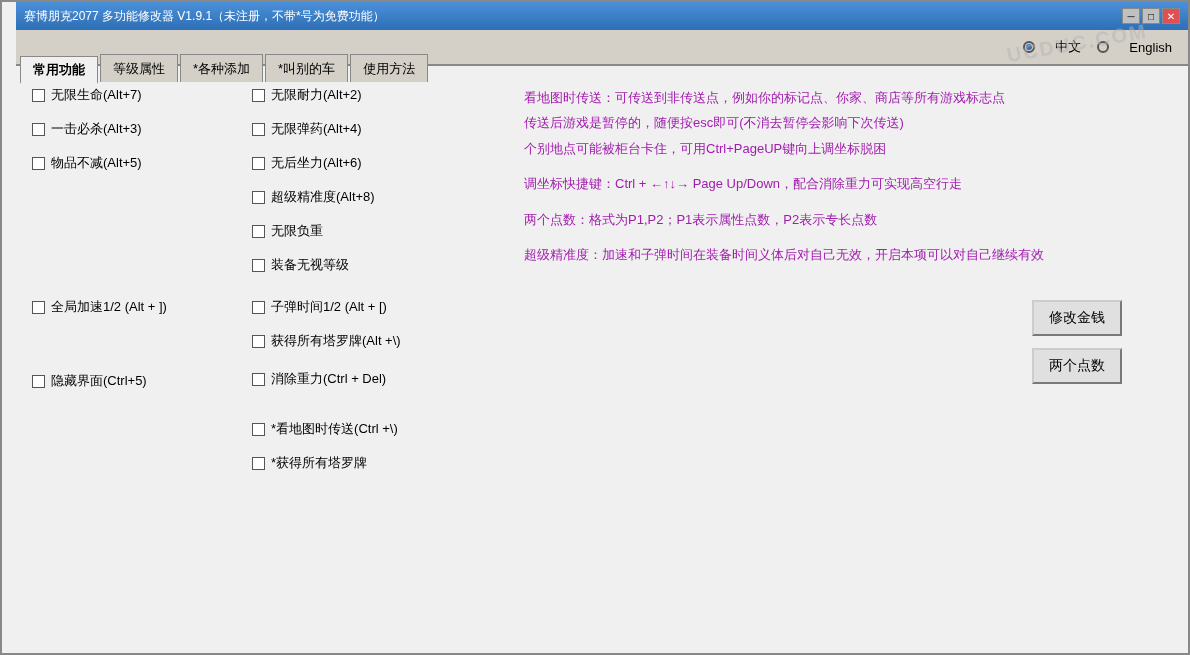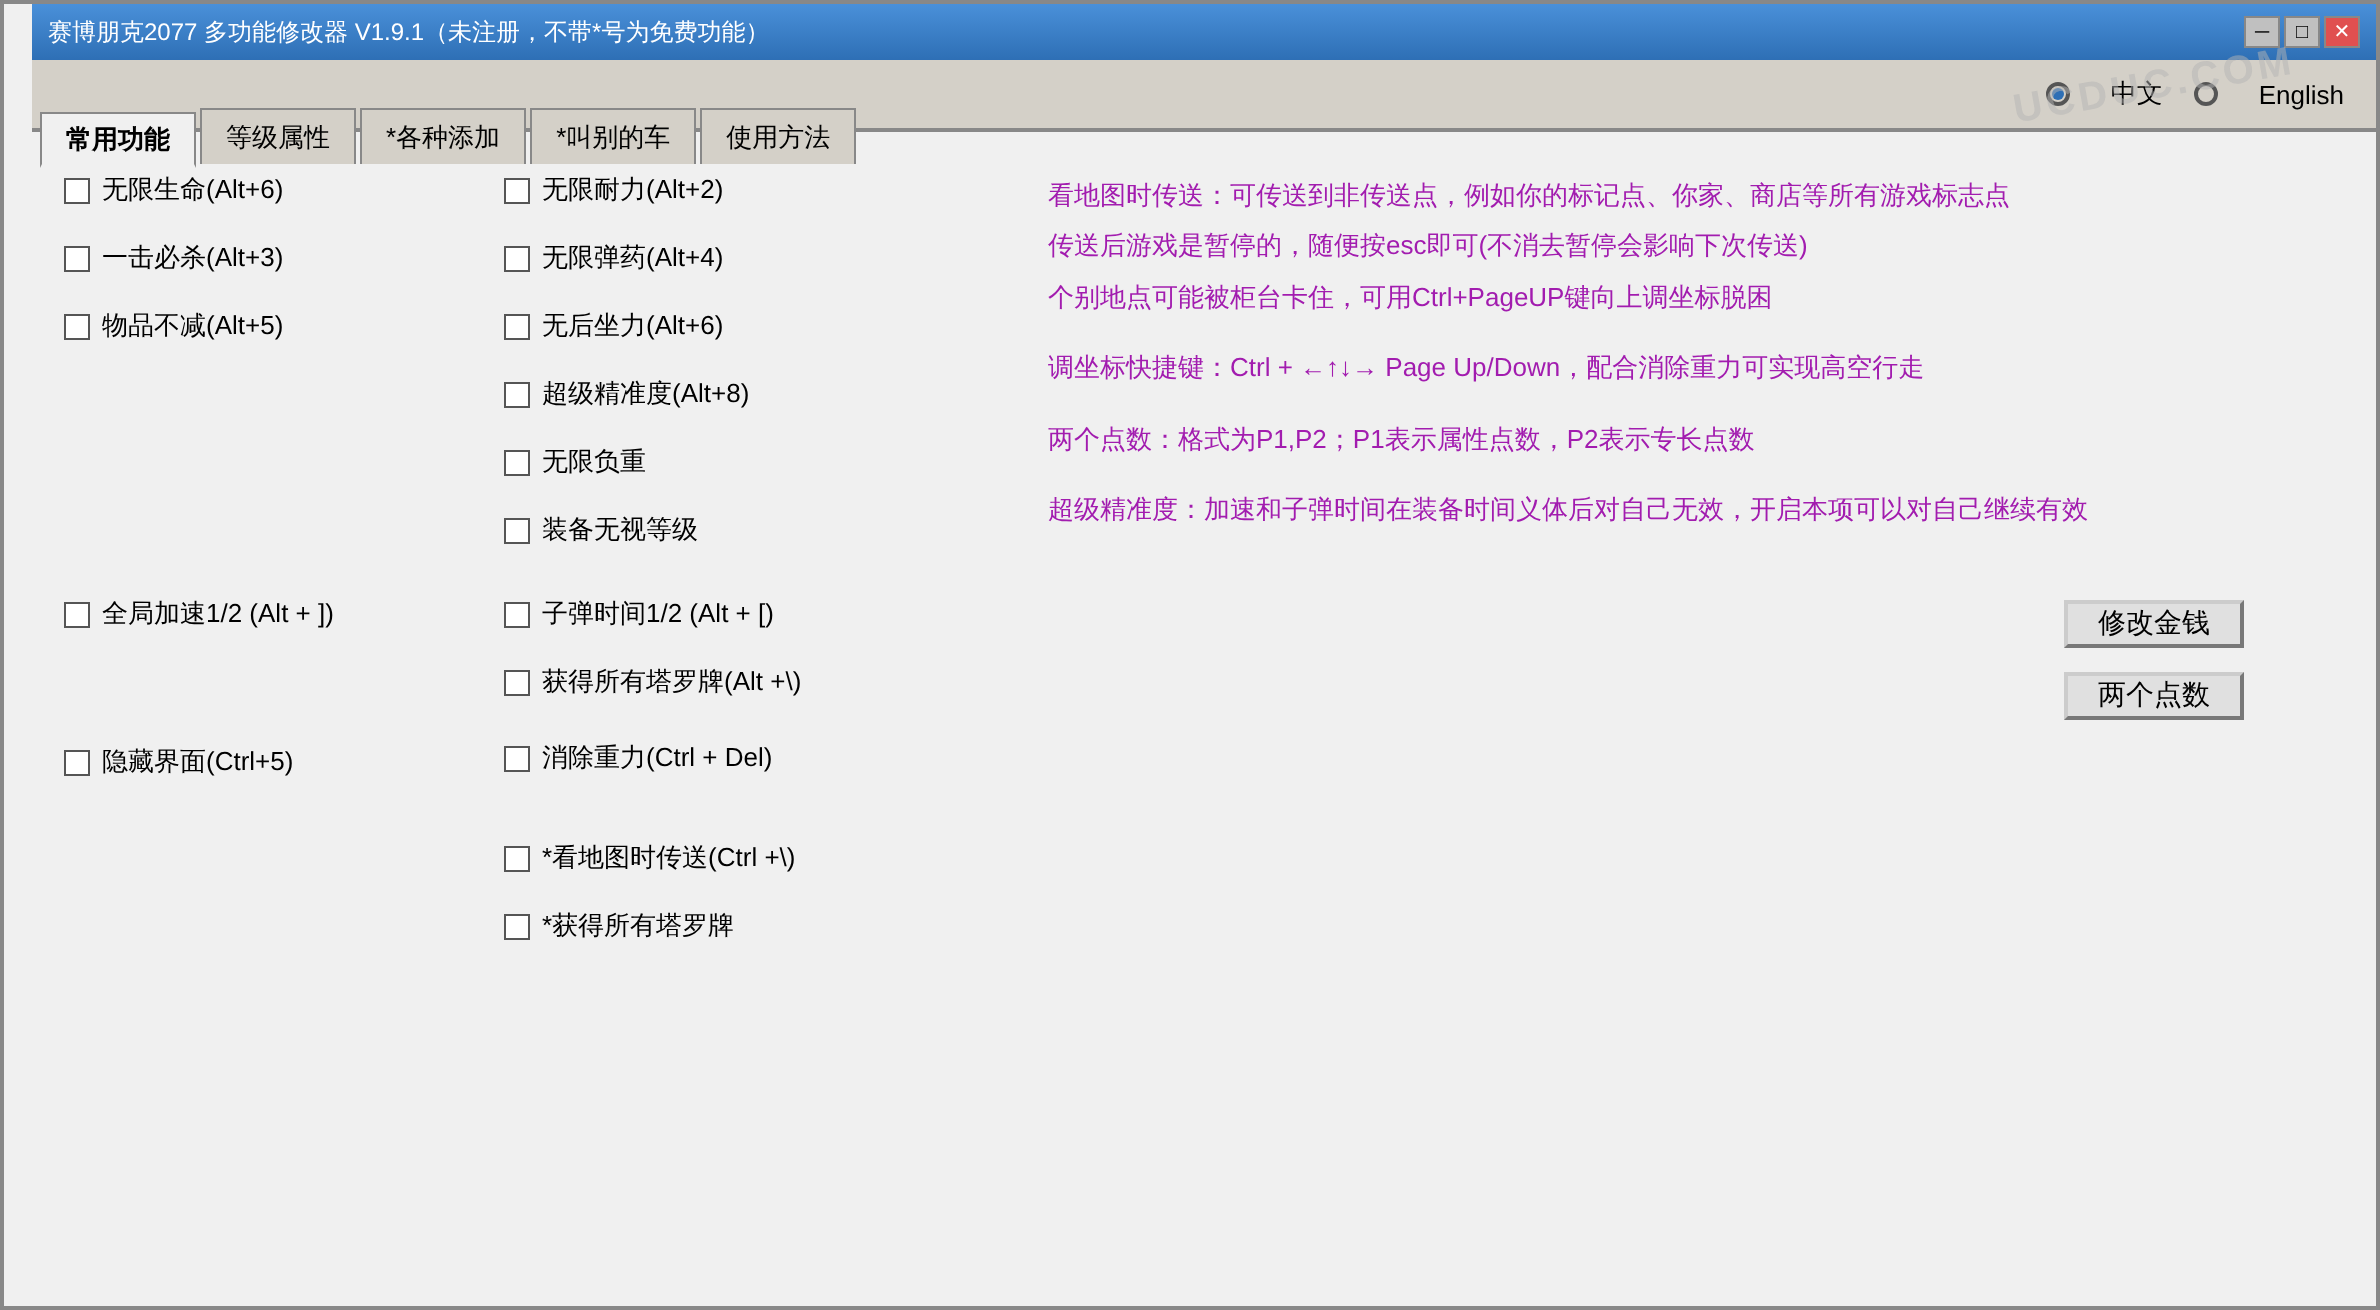--- a/index.html
+++ b/index.html
@@ -145,21 +145,21 @@
     }
     .info-line {
       margin-bottom: 2px;
     }
     .col1, .col2, .col3 {
       display: flex;
       flex-direction: column;
     }
     .btn-modify {
       width: 90px;
-      height: 24px;
+      height: 36px;
       background: #e0e0e0;
       border: 2px outset #ccc;
       cursor: pointer;
       font-size: 14px;
       margin-bottom: 12px;
       font-family: "Microsoft YaHei", sans-serif;
     }
     .star-item {
       color: #000;
     }
@@ -208,21 +208,21 @@
     </div>
   </div>
 
   <div class="content">
 
     <div style="display:grid; grid-template-columns: 220px 260px 1fr; align-items:start;">
 
       <div class="col1">
         <div class="checkbox-item">
           <div class="cb"></div>
-          <span>无限生命(Alt+6)</span>
+          <span>无限生命(Alt+7)</span>
         </div>
         <div class="checkbox-item">
           <div class="cb"></div>
           <span>一击必杀(Alt+3)</span>
         </div>
         <div class="checkbox-item">
           <div class="cb"></div>
           <span>物品不减(Alt+5)</span>
         </div>
       </div>

